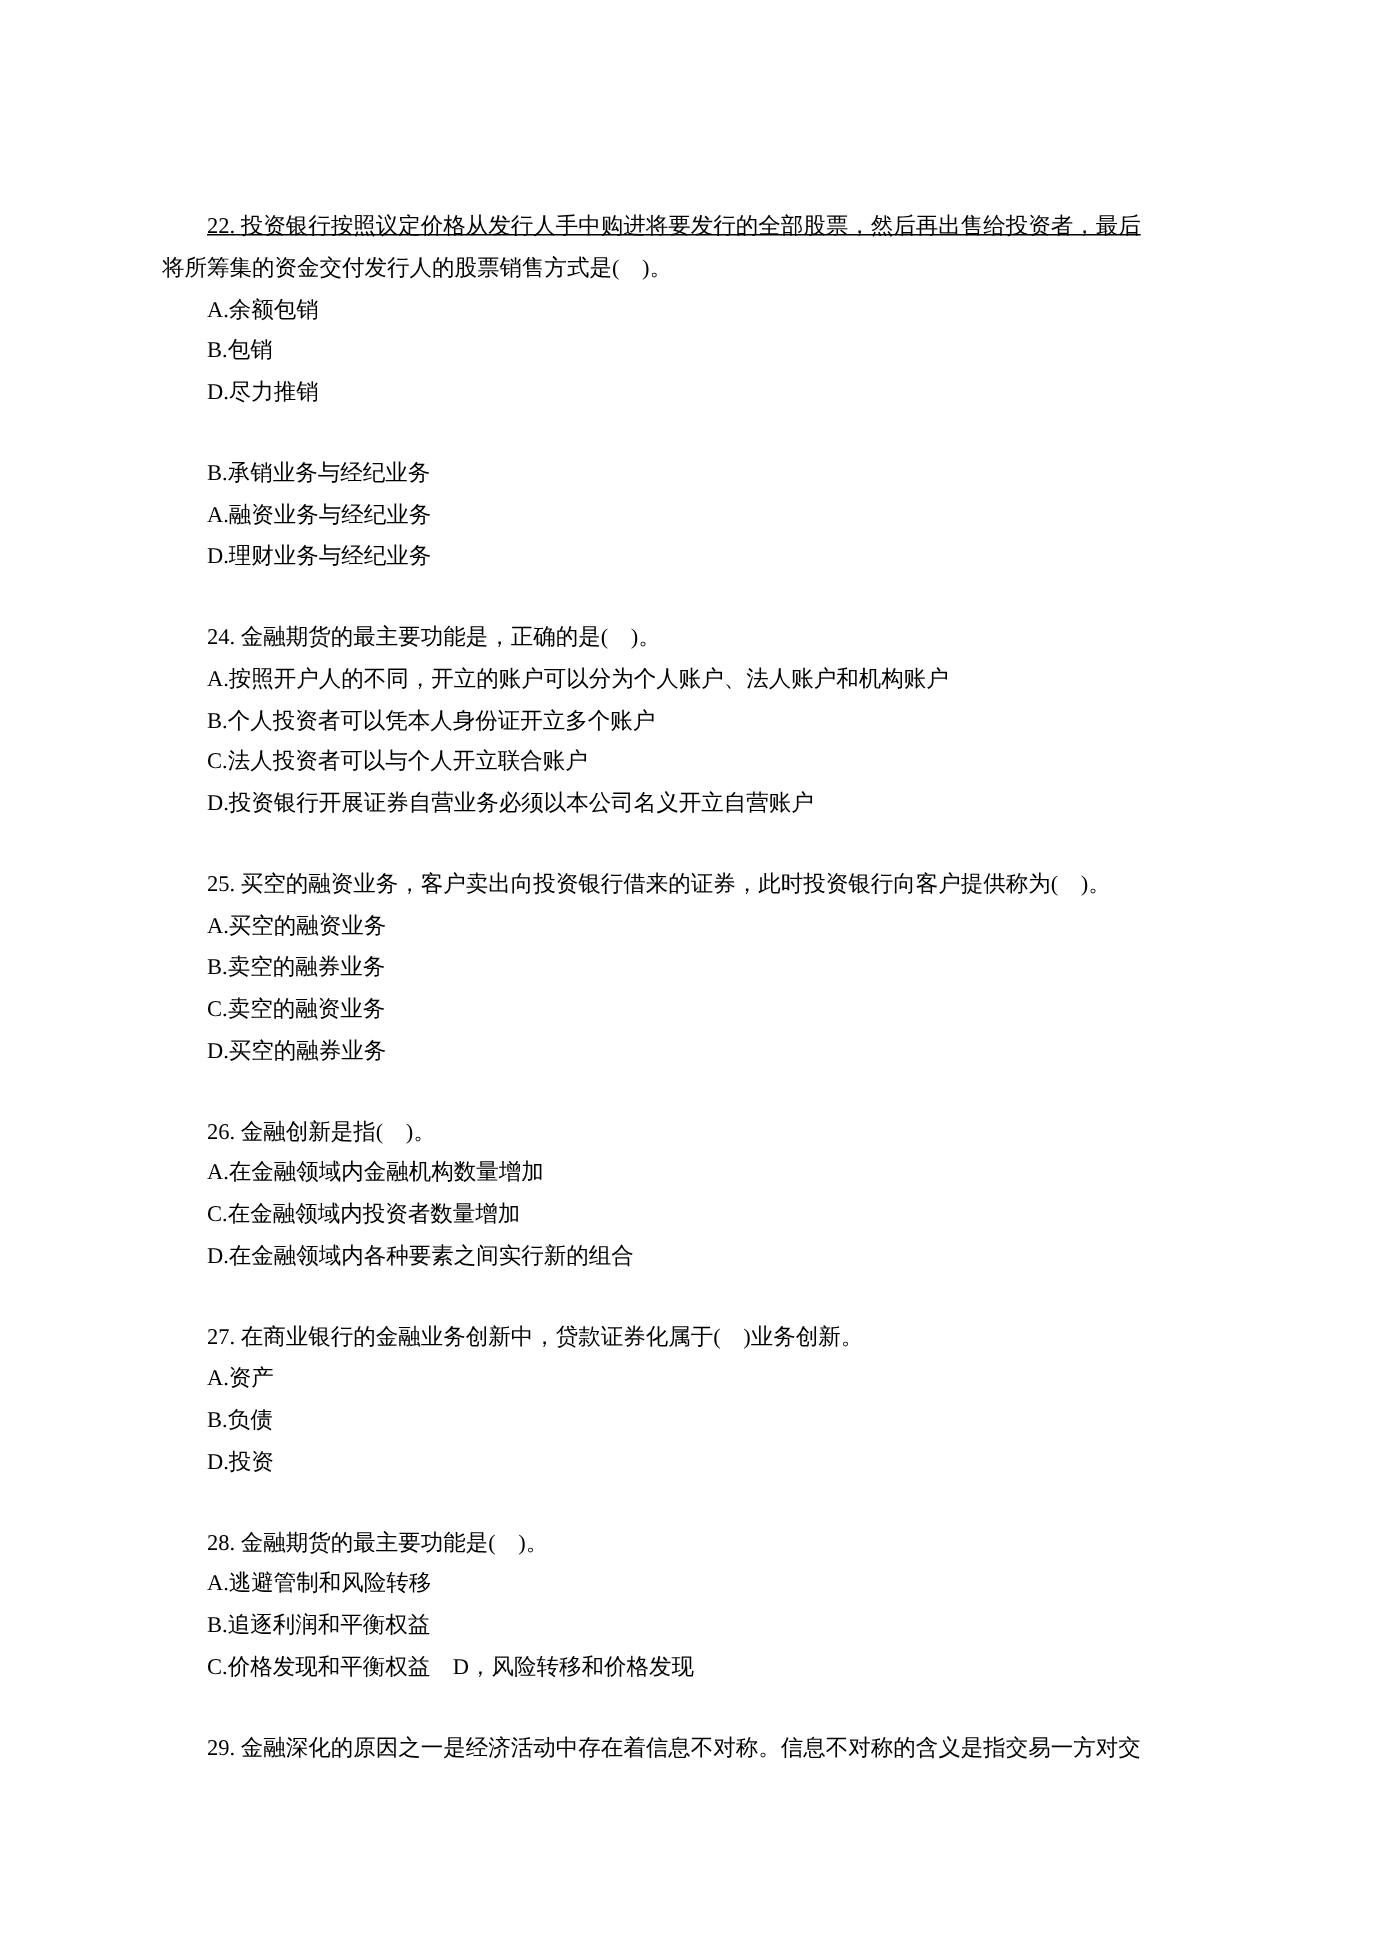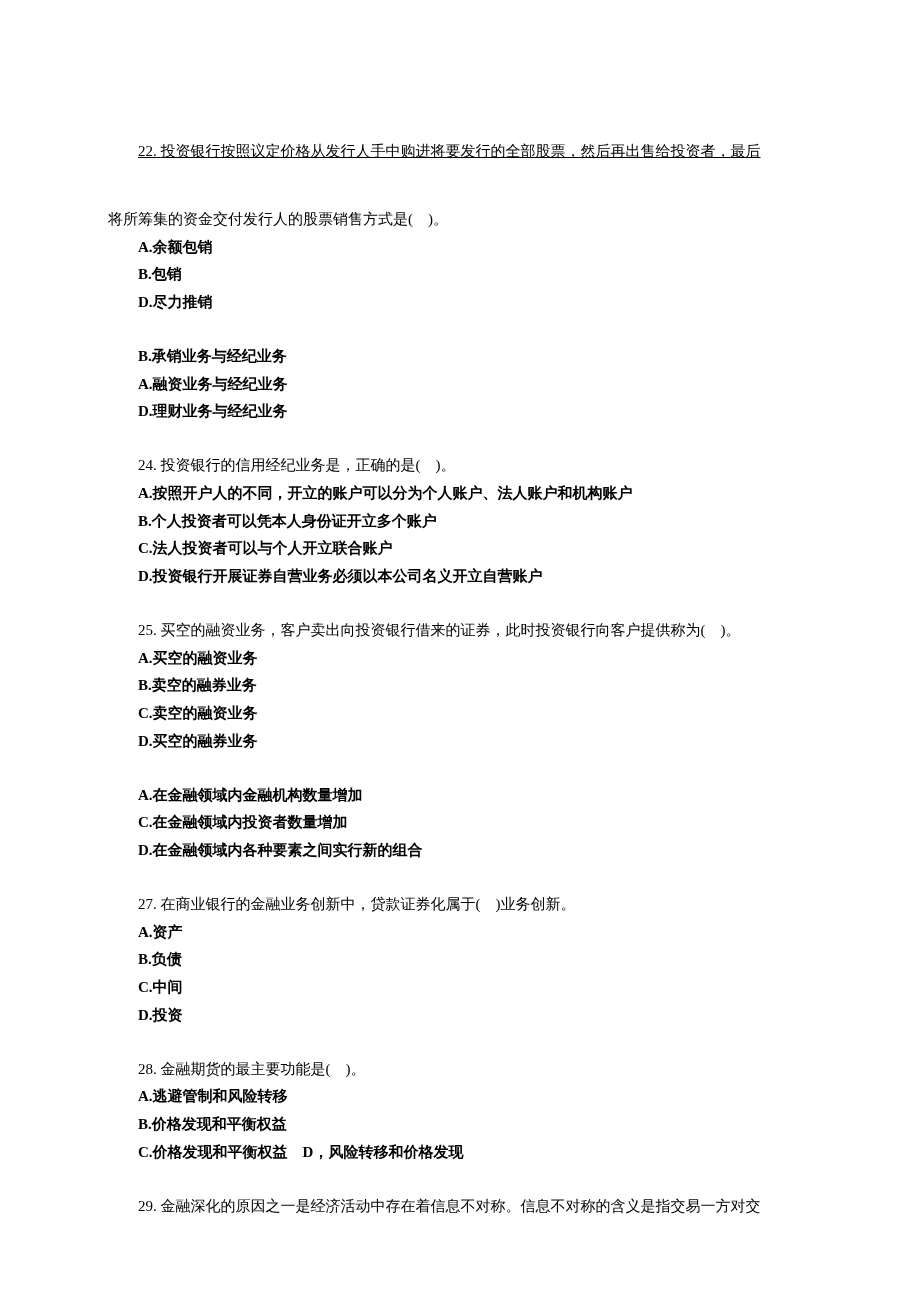--- a/index.html
+++ b/index.html
@@ -14,80 +14,78 @@
       padding: 138px 108px 0 108px;
     }
     .question-block {
       margin-bottom: 26px;
     }
     .question-stem {
       text-indent: 2em;
     }
     .question-stem.wrapped {
       text-indent: 0;
-      margin-top: 40px;
     }
     .wrapped-first {
       text-indent: 2em;
       text-decoration: underline;
     }
     .option {
       margin-left: 2em;
-      font-weight: bold;
     }
   </style>
 </head>
 <body>
 
 <div class="question-block">
   <div class="wrapped-first"><span>22.</span> <span>投资银行按照议定价格从发行人手中购进将要发行的全部股票，然后再出售给投资者，最后</span></div>
   <div class="question-stem wrapped">将所筹集的资金交付发行人的股票销售方式是(　)。</div>
   <div class="option">A.余额包销</div>
   <div class="option">B.包销</div>
   <div class="option">D.尽力推销</div>
 </div>
 
 <div class="question-block">
   <div class="option">B.承销业务与经纪业务</div>
   <div class="option">A.融资业务与经纪业务</div>
   <div class="option">D.理财业务与经纪业务</div>
 </div>
 
 <div class="question-block">
-  <div class="question-stem"><span>24.</span> <span>投资银行的信用经纪业务是，正确的是(　)。</span></div>
+  <div class="question-stem"><span>24.</span> <span>金融期货的最主要功能是，正确的是(　)。</span></div>
   <div class="option">A.按照开户人的不同，开立的账户可以分为个人账户、法人账户和机构账户</div>
   <div class="option">B.个人投资者可以凭本人身份证开立多个账户</div>
   <div class="option">C.法人投资者可以与个人开立联合账户</div>
   <div class="option">D.投资银行开展证券自营业务必须以本公司名义开立自营账户</div>
 </div>
 
 <div class="question-block">
   <div class="question-stem"><span>25.</span> <span>买空的融资业务，客户卖出向投资银行借来的证券，此时投资银行向客户提供称为(　)。</span></div>
   <div class="option">A.买空的融资业务</div>
   <div class="option">B.卖空的融券业务</div>
   <div class="option">C.卖空的融资业务</div>
   <div class="option">D.买空的融券业务</div>
 </div>
 
 <div class="question-block">
+  <div class="question-stem"><span>26.</span> <span>金融创新是指(　)。</span></div>
   <div class="option">A.在金融领域内金融机构数量增加</div>
   <div class="option">C.在金融领域内投资者数量增加</div>
   <div class="option">D.在金融领域内各种要素之间实行新的组合</div>
 </div>
 
 <div class="question-block">
   <div class="question-stem"><span>27.</span> <span>在商业银行的金融业务创新中，贷款证券化属于(　)业务创新。</span></div>
   <div class="option">A.资产</div>
   <div class="option">B.负债</div>
-  <div class="option">C.中间</div>
   <div class="option">D.投资</div>
 </div>
 
 <div class="question-block">
   <div class="question-stem"><span>28.</span> <span>金融期货的最主要功能是(　)。</span></div>
   <div class="option">A.逃避管制和风险转移</div>
-  <div class="option">B.价格发现和平衡权益</div>
+  <div class="option">B.追逐利润和平衡权益</div>
   <div class="option">C.价格发现和平衡权益 D，风险转移和价格发现</div>
 </div>
 
 <div class="question-block">
   <div class="question-stem"><span>29.</span> <span>金融深化的原因之一是经济活动中存在着信息不对称。信息不对称的含义是指交易一方对交</span></div>
 </div>
 
 </body></html>

